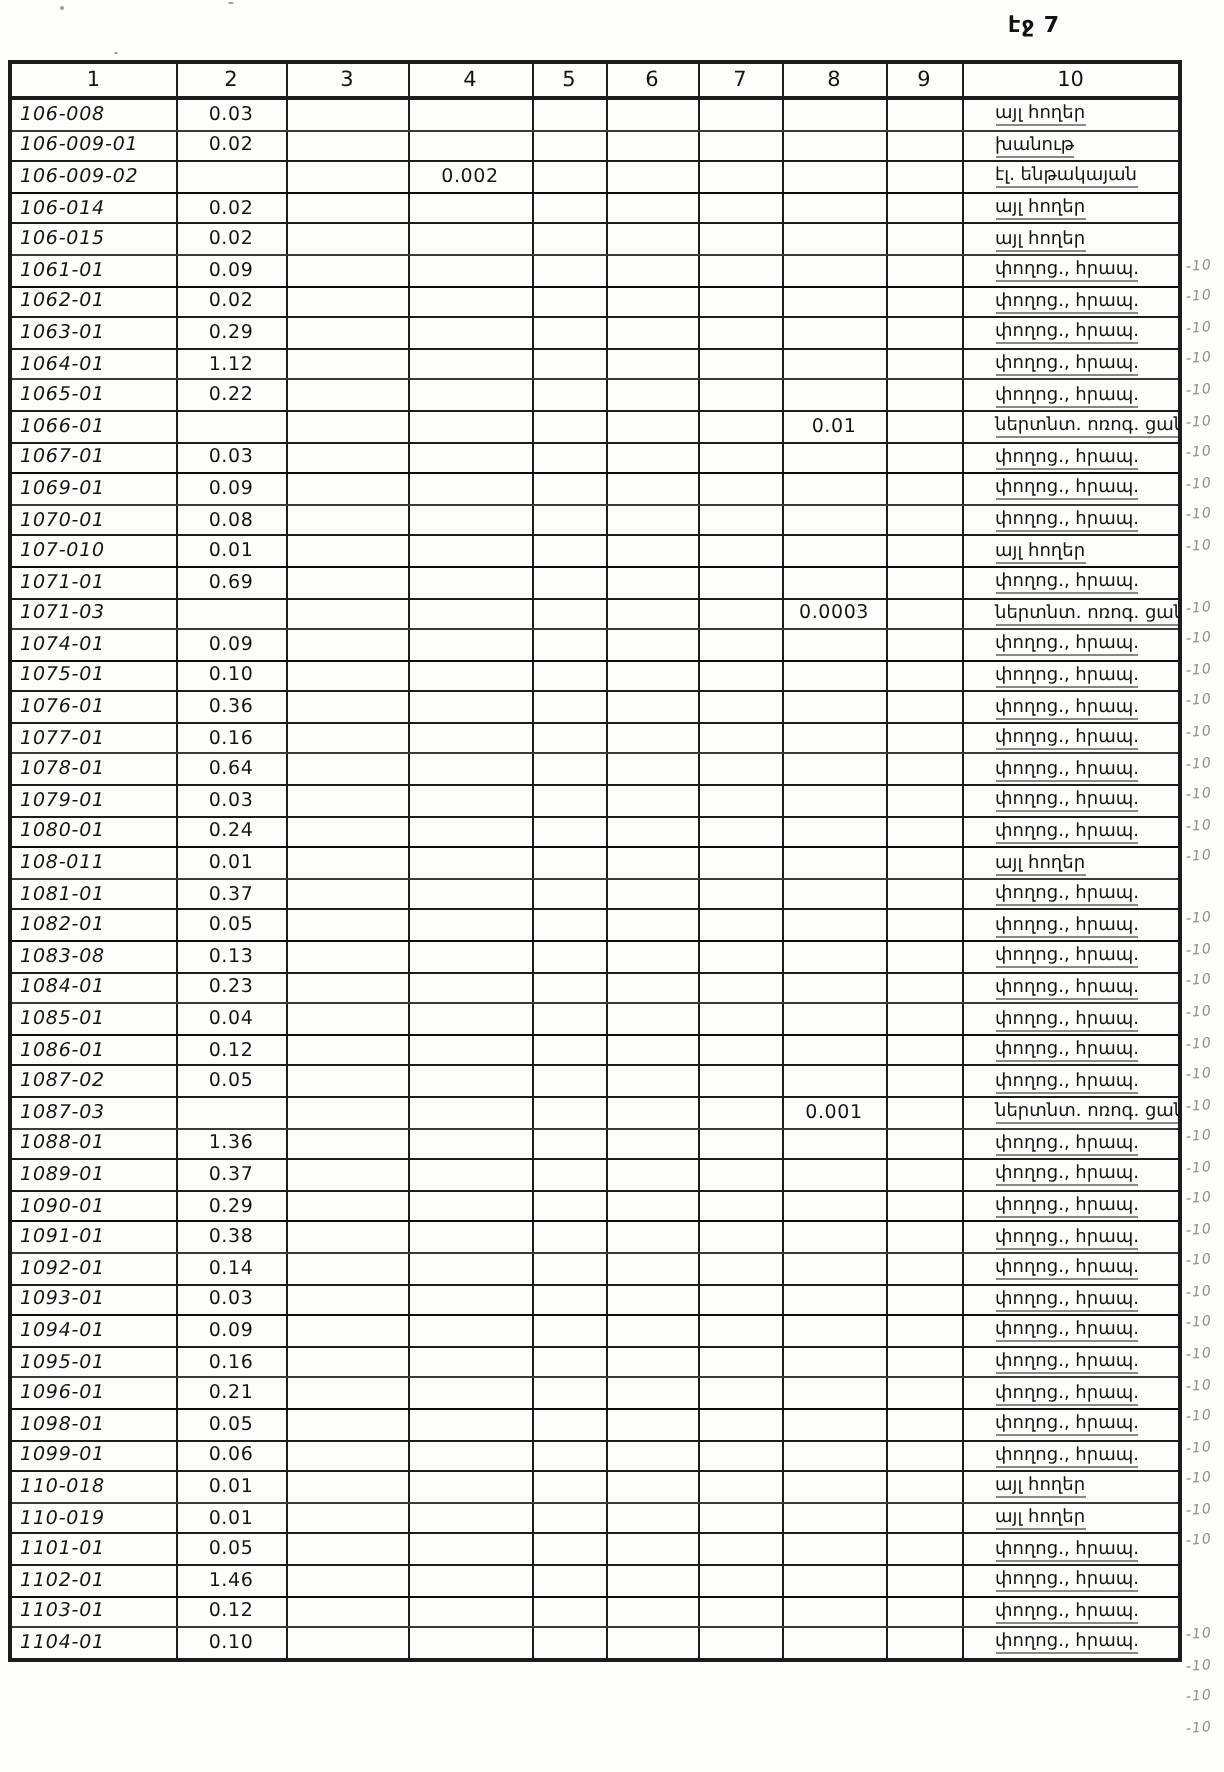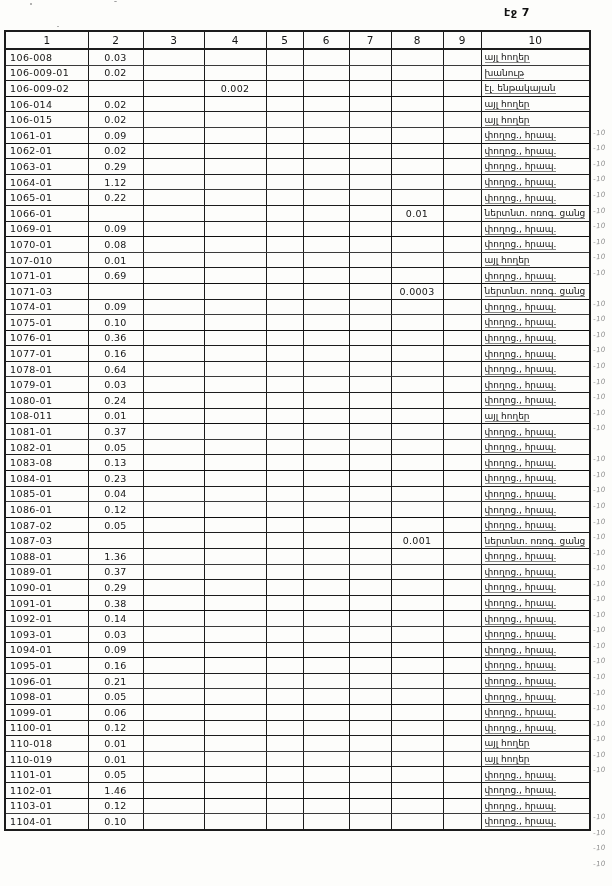--- a/index.html
+++ b/index.html
@@ -49,23 +49,23 @@
   }
   table.doc td{
     height:14.6px;
     font-size:9.5px;
     padding:0 2px;
     vertical-align:middle;
     white-space:nowrap;
     overflow:hidden;
     color:#141414;
   }
-  table.doc td.c-code{text-align:left;padding-left:4px;letter-spacing:0.4px;}
+  table.doc td.c-code{text-align:left;padding-left:4px;letter-spacing:0.4px;font-style:italic;}
   table.doc td.c-num{text-align:center;letter-spacing:0.3px;}
-  table.doc td.c-use{text-align:left;padding-left:3px;font-size:9px;}
+  table.doc td.c-use{text-align:left;padding-left:16px;font-size:9px;}
   table.doc td.c-use .ut{border-bottom:1px solid rgba(40,40,40,0.55);padding-bottom:0px;}
   
   table.doc tr:nth-child(3n) td{border-bottom-color:#0e0e0e;}
   table.doc tr:nth-child(4n+1) td{border-bottom-color:#3a3a3a;}
 
   
   .margin-marks{position:absolute;left:0;top:0;width:612px;height:886px;pointer-events:none;}
   .margin-marks .mk{
     position:absolute;
     left:593px;
@@ -239,20 +239,32 @@
         <td class="c-num"></td>
         <td class="c-num"></td>
         <td class="c-num"></td>
         <td class="c-num"></td>
         <td class="c-num"></td>
         <td class="c-num">0.01</td>
         <td class="c-num"></td>
         <td class="c-use"><span class="ut">ներտնտ. ոռոգ. ցանց</span></td>
       </tr>
       <tr>
+        <td class="c-code">1067-01</td>
+        <td class="c-num">0.03</td>
+        <td class="c-num"></td>
+        <td class="c-num"></td>
+        <td class="c-num"></td>
+        <td class="c-num"></td>
+        <td class="c-num"></td>
+        <td class="c-num"></td>
+        <td class="c-num"></td>
+        <td class="c-use"><span class="ut">փողոց., հրապ.</span></td>
+      </tr>
+      <tr>
         <td class="c-code">1069-01</td>
         <td class="c-num">0.09</td>
         <td class="c-num"></td>
         <td class="c-num"></td>
         <td class="c-num"></td>
         <td class="c-num"></td>
         <td class="c-num"></td>
         <td class="c-num"></td>
         <td class="c-num"></td>
         <td class="c-use"><span class="ut">փողոց., հրապ.</span></td>
@@ -613,32 +625,20 @@
         <td class="c-num"></td>
         <td class="c-num"></td>
         <td class="c-num"></td>
         <td class="c-num"></td>
         <td class="c-num"></td>
         <td class="c-use"><span class="ut">փողոց., հրապ.</span></td>
       </tr>
       <tr>
         <td class="c-code">1099-01</td>
         <td class="c-num">0.06</td>
-        <td class="c-num"></td>
-        <td class="c-num"></td>
-        <td class="c-num"></td>
-        <td class="c-num"></td>
-        <td class="c-num"></td>
-        <td class="c-num"></td>
-        <td class="c-num"></td>
-        <td class="c-use"><span class="ut">փողոց., հրապ.</span></td>
-      </tr>
-      <tr>
-        <td class="c-code">1100-01</td>
-        <td class="c-num">0.12</td>
         <td class="c-num"></td>
         <td class="c-num"></td>
         <td class="c-num"></td>
         <td class="c-num"></td>
         <td class="c-num"></td>
         <td class="c-num"></td>
         <td class="c-num"></td>
         <td class="c-use"><span class="ut">փողոց., հրապ.</span></td>
       </tr>
       <tr>

